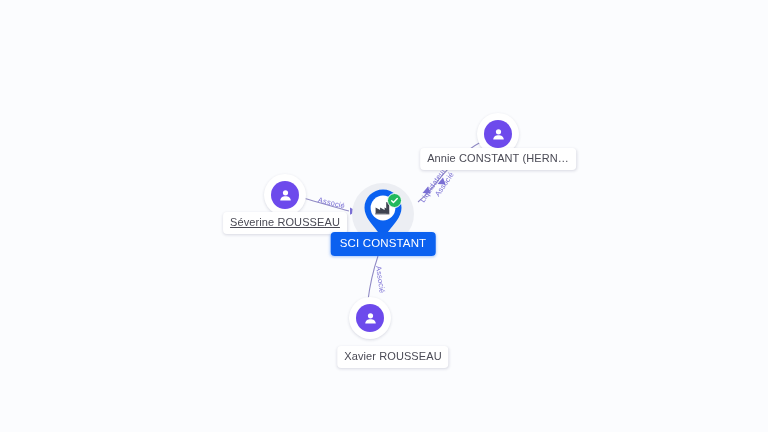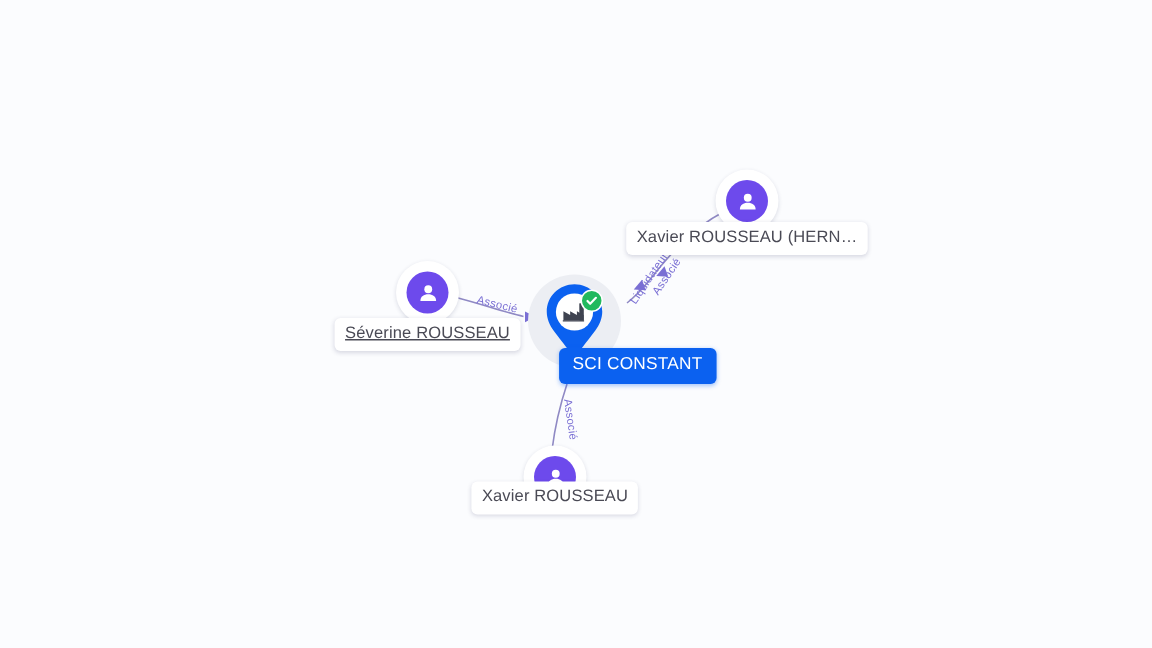--- a/index.html
+++ b/index.html
@@ -130,21 +130,20 @@
     white-space: nowrap;
     background: #0b61f0;
     color: #ffffff;
     font-size: 11.5px;
     line-height: 13px;
     font-weight: 400;
     padding: 5px 9px 6px 9px;
     border-radius: 4px;
     letter-spacing: 0.15px;
     box-shadow: 0 1px 3px rgba(11, 97, 240, 0.35);
-    margin-left: 42px;
   }
 
   
   .edge-label {
     position: absolute;
     color: #7a6fd4;
     font-size: 7.5px;
     line-height: 8px;
     letter-spacing: 0.2px;
     white-space: nowrap;
@@ -189,32 +188,32 @@
   </div>
 
   <div class="node" style="left:498px; top:134px;">
     <div class="person-halo"></div>
     <div class="person-avatar">
       <svg width="17" height="17" viewBox="0 0 24 24" aria-hidden="true">
         <circle cx="12" cy="8.2" r="3.7" fill="#ffffff"></circle>
         <path d="M4.6 19.2c0-4.1 3.3-6.2 7.4-6.2s7.4 2.1 7.4 6.2z" fill="#ffffff"></path>
       </svg>
     </div>
-    <div class="node-label" style="top:14px;">Xavier ROUSSEAU (HERN…</div>
+    <div class="node-label" style="top:14px;">Annie CONSTANT (HERN…</div>
   </div>
 
   <div class="node" style="left:370px; top:318px;">
     <div class="person-halo"></div>
     <div class="person-avatar">
       <svg width="17" height="17" viewBox="0 0 24 24" aria-hidden="true">
         <circle cx="12" cy="8.2" r="3.7" fill="#ffffff"></circle>
         <path d="M4.6 19.2c0-4.1 3.3-6.2 7.4-6.2s7.4 2.1 7.4 6.2z" fill="#ffffff"></path>
       </svg>
     </div>
-    <div class="node-label" style="top:3px;">Xavier ROUSSEAU</div>
+    <div class="node-label" style="top:28px;margin-left:23px;">Xavier ROUSSEAU</div>
   </div>
 
   <div class="node" style="left:383px; top:214px;">
 
     <div class="company-halo"></div>
 
     <div class="company-pin">
       <svg width="46" height="58" viewBox="0 0 46 58" aria-hidden="true">
         <path d="M23 2.5c-10.2 0-18.5 8.2-18.5 18.3 0 4.6 2 8.9 4.4 12.4 2.8 4.1 10 12.4 12.9 17.3.6 1 1.7 1 2.3 0 2.9-4.9 10.1-13.2 12.9-17.3 2.5-3.5 4.5-7.8 4.5-12.4C41.5 10.7 33.2 2.5 23 2.5z" fill="#0b61f0"></path>
         <circle cx="23" cy="21" r="12.4" fill="#ffffff"></circle>

